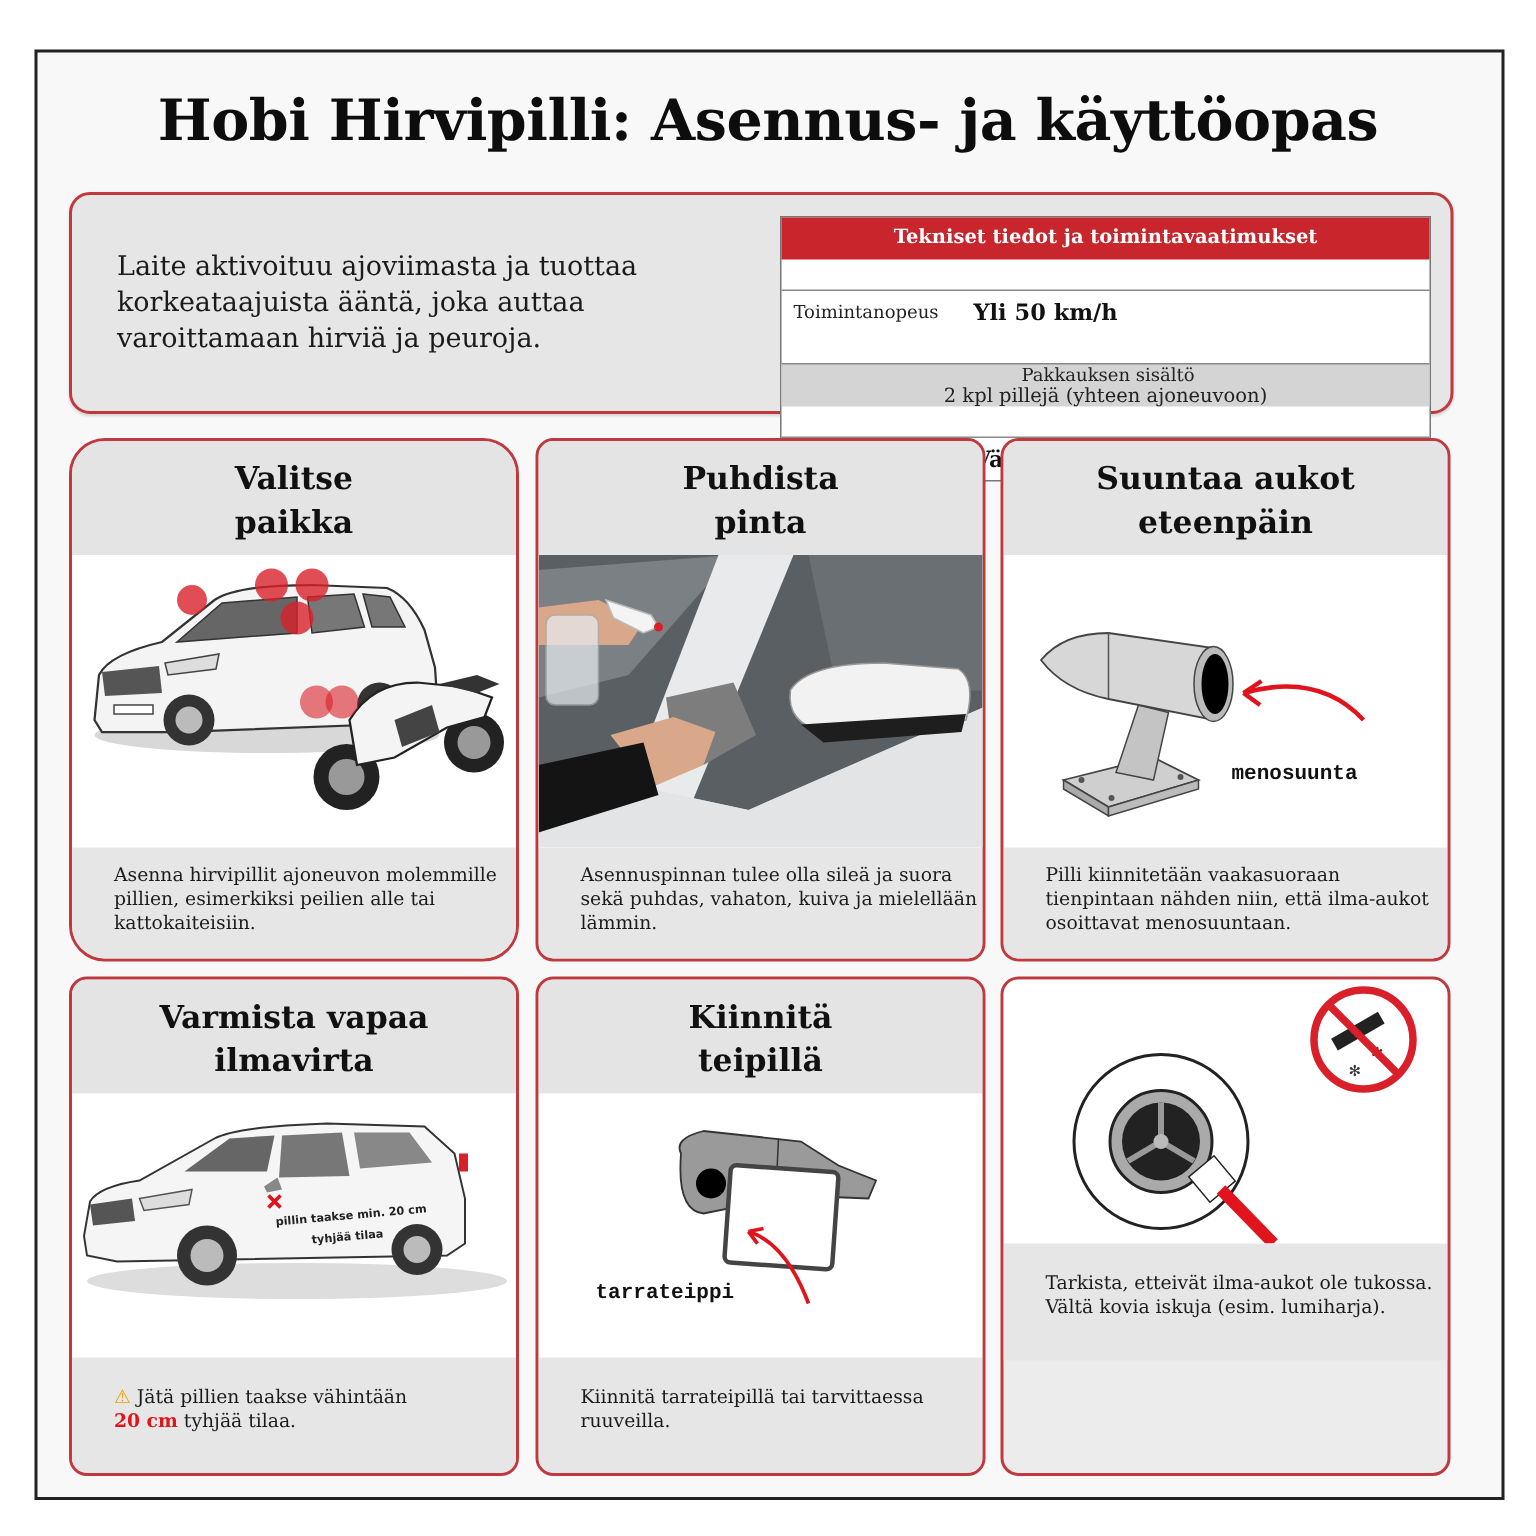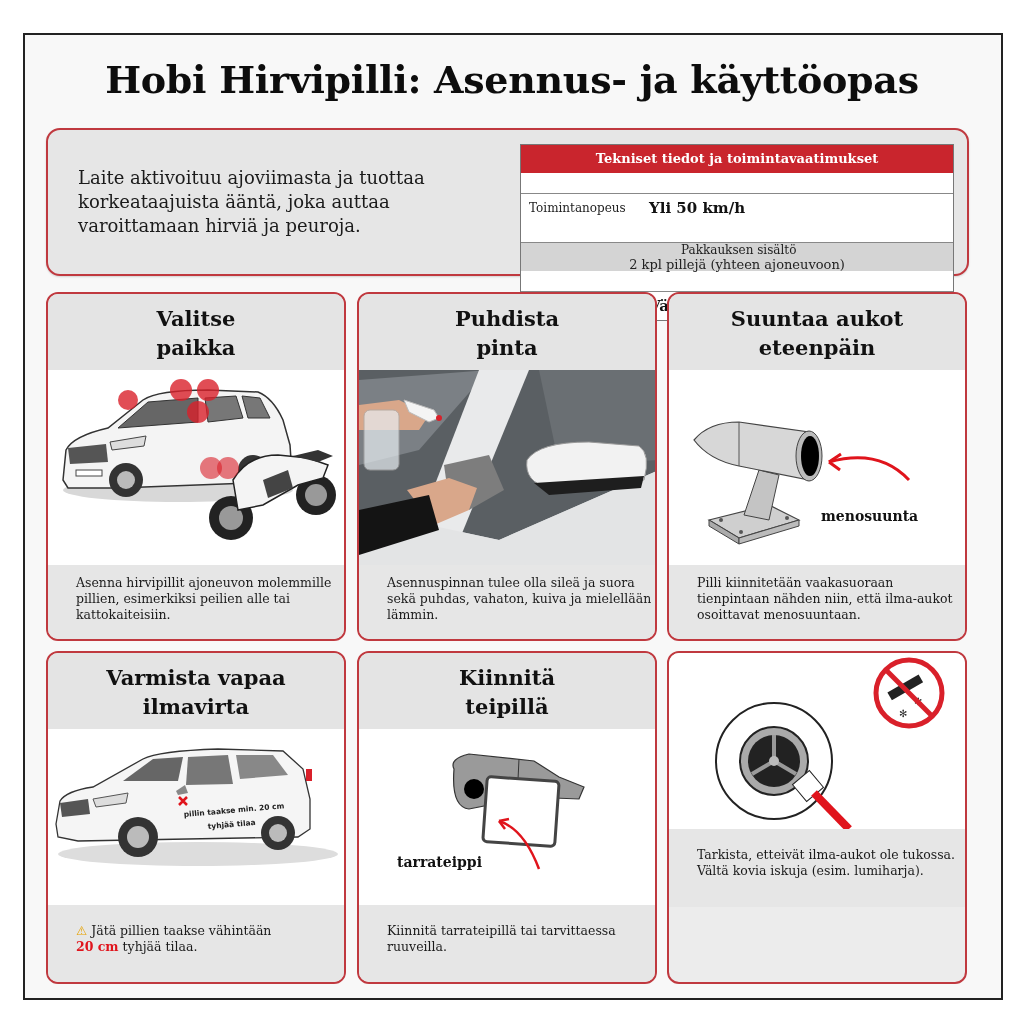--- a/index.html
+++ b/index.html
@@ -49,31 +49,31 @@
     text-align: center; font-size: 21px; font-weight: bold; line-height: 29px; color: #111;
     background: #e4e4e4; padding-top: 2px;
   }
   .card-img { height: 195px; background: #fff; position: relative; overflow: hidden; }
   .card-text {
     padding: 10px 0 0 28px; font-size: 12.5px; line-height: 16px; color: #1b1b1b;
     background: #e6e6e6; height: 80px;
   }
   .hl { color: #e0141c; font-weight: bold; }
 
-  .c1 { left: 46px;  top: 292px; height: 349px; }
+  .c1 { left: 46px;  top: 292px; height: 349px; border-radius: 24px; }
   .c2 { left: 357px; top: 292px; height: 349px; }
   .c3 { left: 667px; top: 292px; height: 349px; }
   .c4 { left: 46px;  top: 651px; height: 333px; }
   .c5 { left: 357px; top: 651px; height: 333px; }
   .c6 { left: 667px; top: 651px; height: 333px; }
   .c4 .card-img, .c5 .card-img, .c6 .card-img { height: 176px; }
   .c4 .card-text, .c5 .card-text, .c6 .card-text { padding-top: 18px; height: 78px; }
 
   .img-label {
-    position: absolute; font-weight: bold; font-size: 14px; color: #111;
+    position: absolute; font-weight: bold; font-size: 14px; color: #111; font-family: Liberation Mono, monospace;
   }
   svg { display: block; }
 </style>
 </head>
 <body>
 
 <div class="frame"></div>
 
 <h1 class="page-title">Hobi Hirvipilli: Asennus- ja käyttöopas</h1>
 

